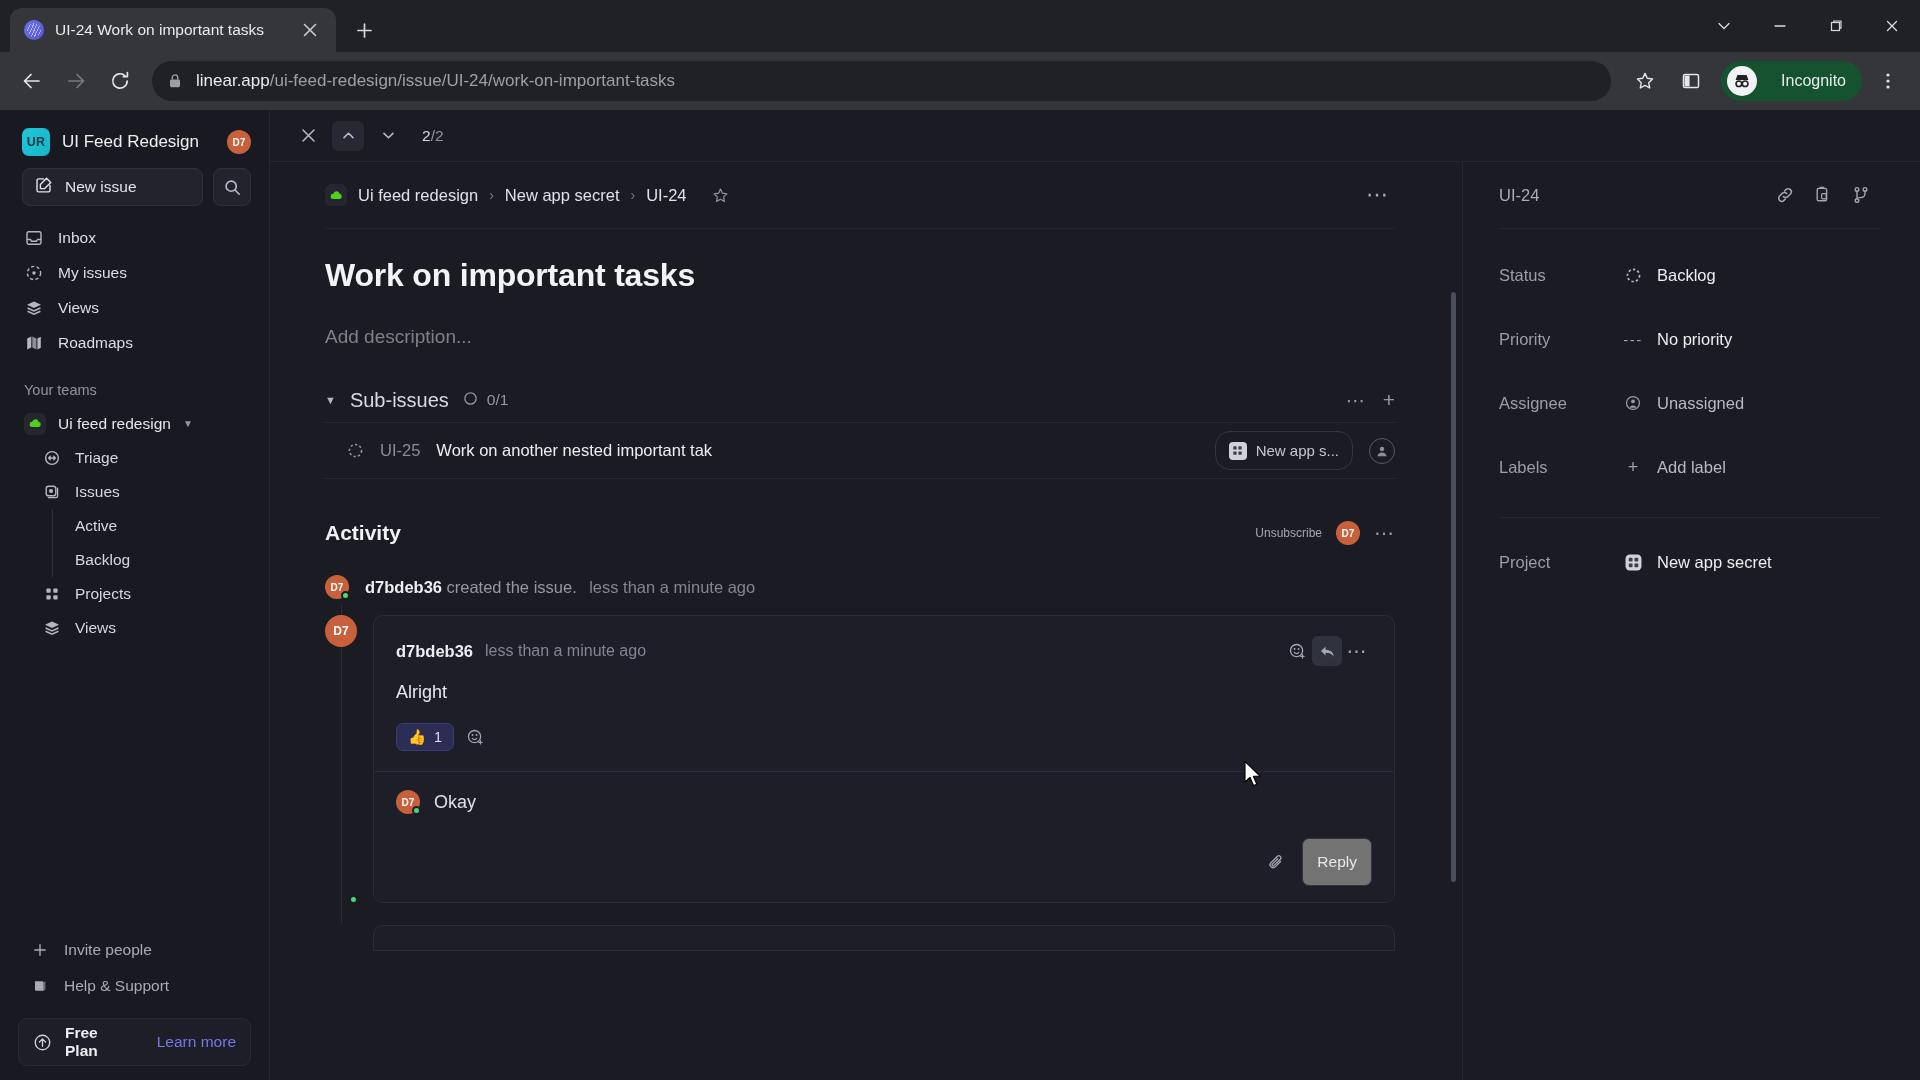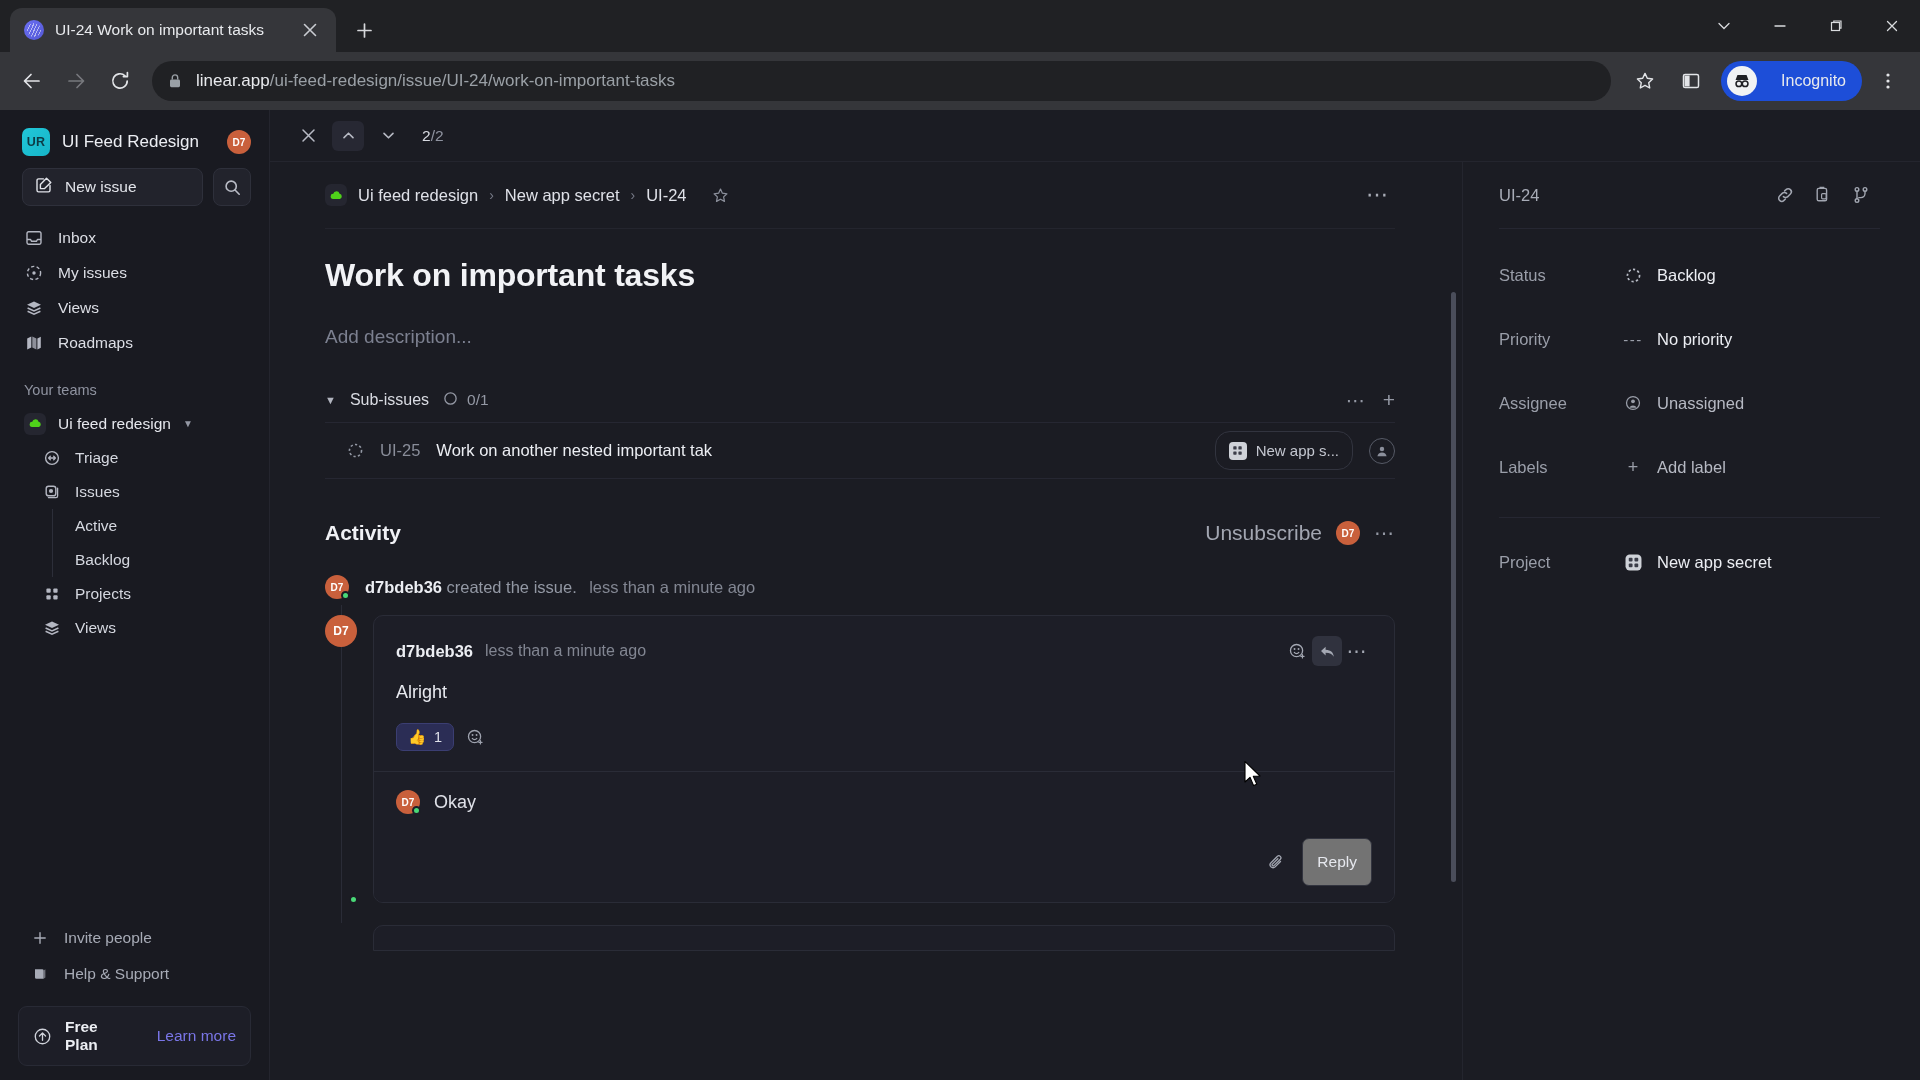--- a/index.html
+++ b/index.html
@@ -65,21 +65,21 @@
   .omnibox {
     flex: 1; height: 40px; background: #202124; border-radius: 20px; margin: 0 10px 0 8px;
     display: flex; align-items: center; padding: 0 16px; gap: 14px; min-width: 0;
   }
   .lock-ico { flex: none; display:flex; color:#9aa0a6; }
   .url { font-size: 17px; color: #9aa0a6; white-space: nowrap; overflow: hidden; text-overflow: ellipsis; }
   .url b { color: #e8eaed; font-weight: 400; }
   .tb-right { display: flex; align-items: center; gap: 6px; flex: none; }
   .tb-ico { width: 40px; height: 40px; display:flex; align-items:center; justify-content:center; color:#e3e5e8; }
   .incognito-pill {
-    height: 40px; border-radius: 20px; background: #1d4ed8; display: flex; align-items: center;
+    height: 40px; border-radius: 20px; background: #14532d; display: flex; align-items: center;
     gap: 24px; padding: 0 16px 0 6px; margin-left: 4px;
   }
   .incog-ico {
     width: 30px; height: 30px; border-radius: 50%; background: #f1f3f4;
     display:flex; align-items:center; justify-content:center;
   }
   .incog-label { color: #e8eaed; font-size: 16px; }
 
   
   .app { flex: 1; display: flex; background: #191a21; min-height: 0; }
@@ -138,21 +138,21 @@
     height: 34px; display: flex; align-items: center; padding-left: 22px;
     color: #d5d8e0; font-size: 15.5px;
   }
   .spacer { flex: 1; }
   .foot-item {
     height: 36px; display: flex; align-items: center; gap: 14px; padding: 0 10px; margin: 0 20px;
     border-radius: 6px; color: #a7abb6; font-size: 15.5px;
   }
   .foot-item .ic { width: 20px; display:flex; align-items:center; justify-content:center; flex:none; }
   .plan-box {
-    margin: 14px 18px 0 18px; height: 60px; background: #1d1e27; border: 1px solid #282a35;
+    margin: 14px 18px 0 18px; height: 48px; background: #1d1e27; border: 1px solid #282a35;
     border-radius: 9px; display: flex; align-items: center; gap: 13px; padding: 0 14px;
   }
   .plan-name { color: #eceef3; font-size: 15.5px; font-weight: 600; flex: 1; }
   .plan-link { color: #7a76e8; font-size: 15.5px; margin-left: 23px; }
 
   
   .center { flex: 1; display: flex; flex-direction: column; min-width: 0; background:#1b1c23; }
   .nav-top {
     height: 52px; display: flex; align-items: center; gap: 8px; padding: 0 22px;
     border-bottom: 1px solid #24252e; flex: none;
@@ -181,42 +181,42 @@
   .issue-title {
     color: #f2f3f6; font-size: 32px; font-weight: 700; padding: 28px 0 0 0; letter-spacing: -0.2px;
   }
   .issue-desc { color: #7c8090; font-size: 19px; padding: 32px 0 40px 0; }
 
   .subissues-head {
     display: flex; align-items: center; gap: 14px; padding-bottom: 10px;
     border-bottom: 1px solid #262732;
   }
   .si-caret { color: #b2b5bf; font-size: 11px; }
-  .si-title { color: #d9dbe2; font-size: 16px; }
+  .si-title { color: #d9dbe2; font-size: 20px; }
   .si-progress { display:flex; align-items:center; gap:9px; color:#9498a4; font-size: 15.5px; }
   .si-actions { margin-left: auto; display: flex; align-items: center; gap: 18px; color:#9498a4; }
   .si-row {
     height: 56px; display: flex; align-items: center; gap: 16px; padding-left: 22px;
     border-bottom: 1px solid #262732;
   }
   .si-id { color: #898d99; font-size: 16.5px; }
   .si-name { color: #eceef3; font-size: 16.5px; font-weight: 500; flex: 1; }
   .proj-pill {
     height: 39px; border: 1px solid #32343f; border-radius: 15px; display: flex; align-items: center;
     gap: 9px; padding: 0 13px; color: #c4c7d0; font-size: 15px;
   }
   .proj-sq {
     width: 18px; height: 18px; border-radius: 4px; background: #cfd2d8; display:flex;
     align-items:center; justify-content:center; flex:none;
   }
   .si-assignee { width: 26px; height: 26px; border-radius: 50%; border: 1.5px solid #565a66; display:flex; align-items:center; justify-content:center; color:#8b8f9b; }
 
   .activity-head { display: flex; align-items: center; padding: 42px 0 8px 0; }
   .activity-title { color: #f0f1f5; font-size: 21px; font-weight: 600; flex: 1; }
-  .unsub { color: #a2a6b1; font-size: 21px; }
+  .unsub { color: #a2a6b1; font-size: 12px; }
   .act-more { color: #9498a4; font-size: 20px; margin-left: 14px; letter-spacing: 1px; }
 
   .act-line { display: flex; align-items: center; gap: 16px; padding: 22px 0 6px 0; }
   .av-wrap { position: relative; flex: none; }
   .av-dot {
     position: absolute; right: -1px; bottom: -1px; width: 9px; height: 9px; border-radius: 50%;
     background: #49d977; border: 2px solid #1b1c23;
   }
   .act-user { color: #eceef3; font-size: 16.5px; font-weight: 600; }
   .act-text { color: #9398a4; font-size: 16.5px; }

